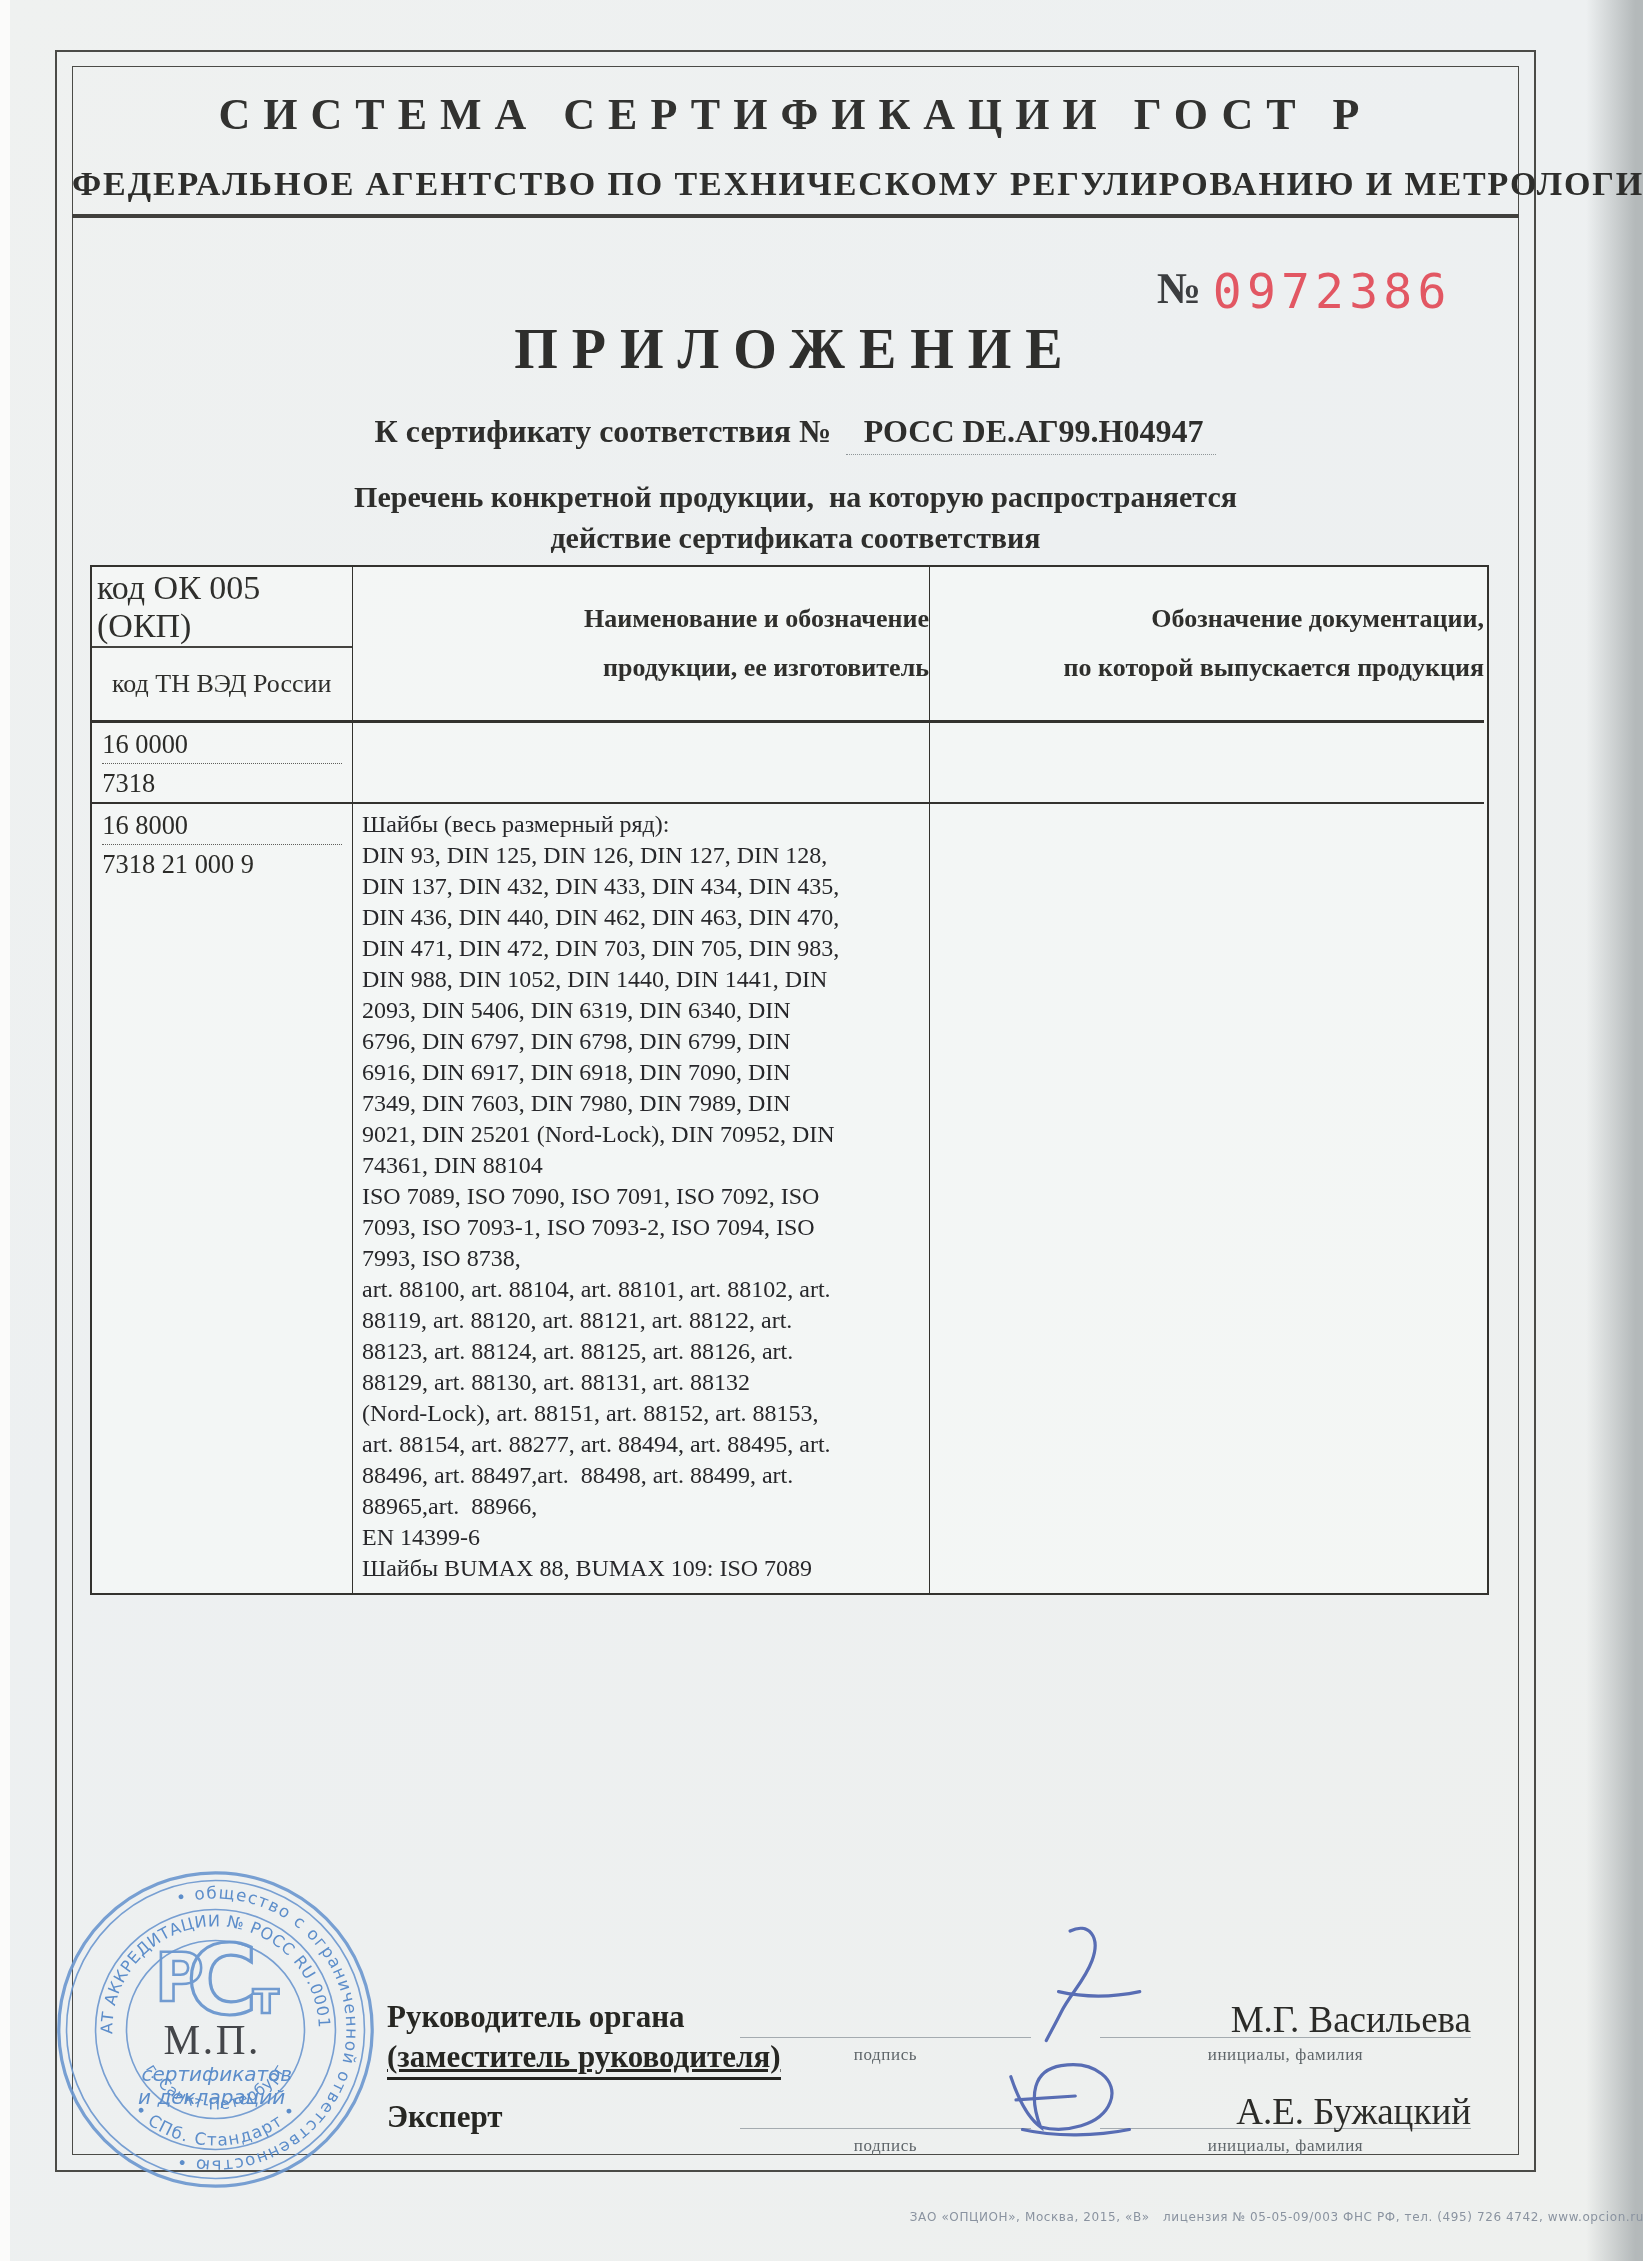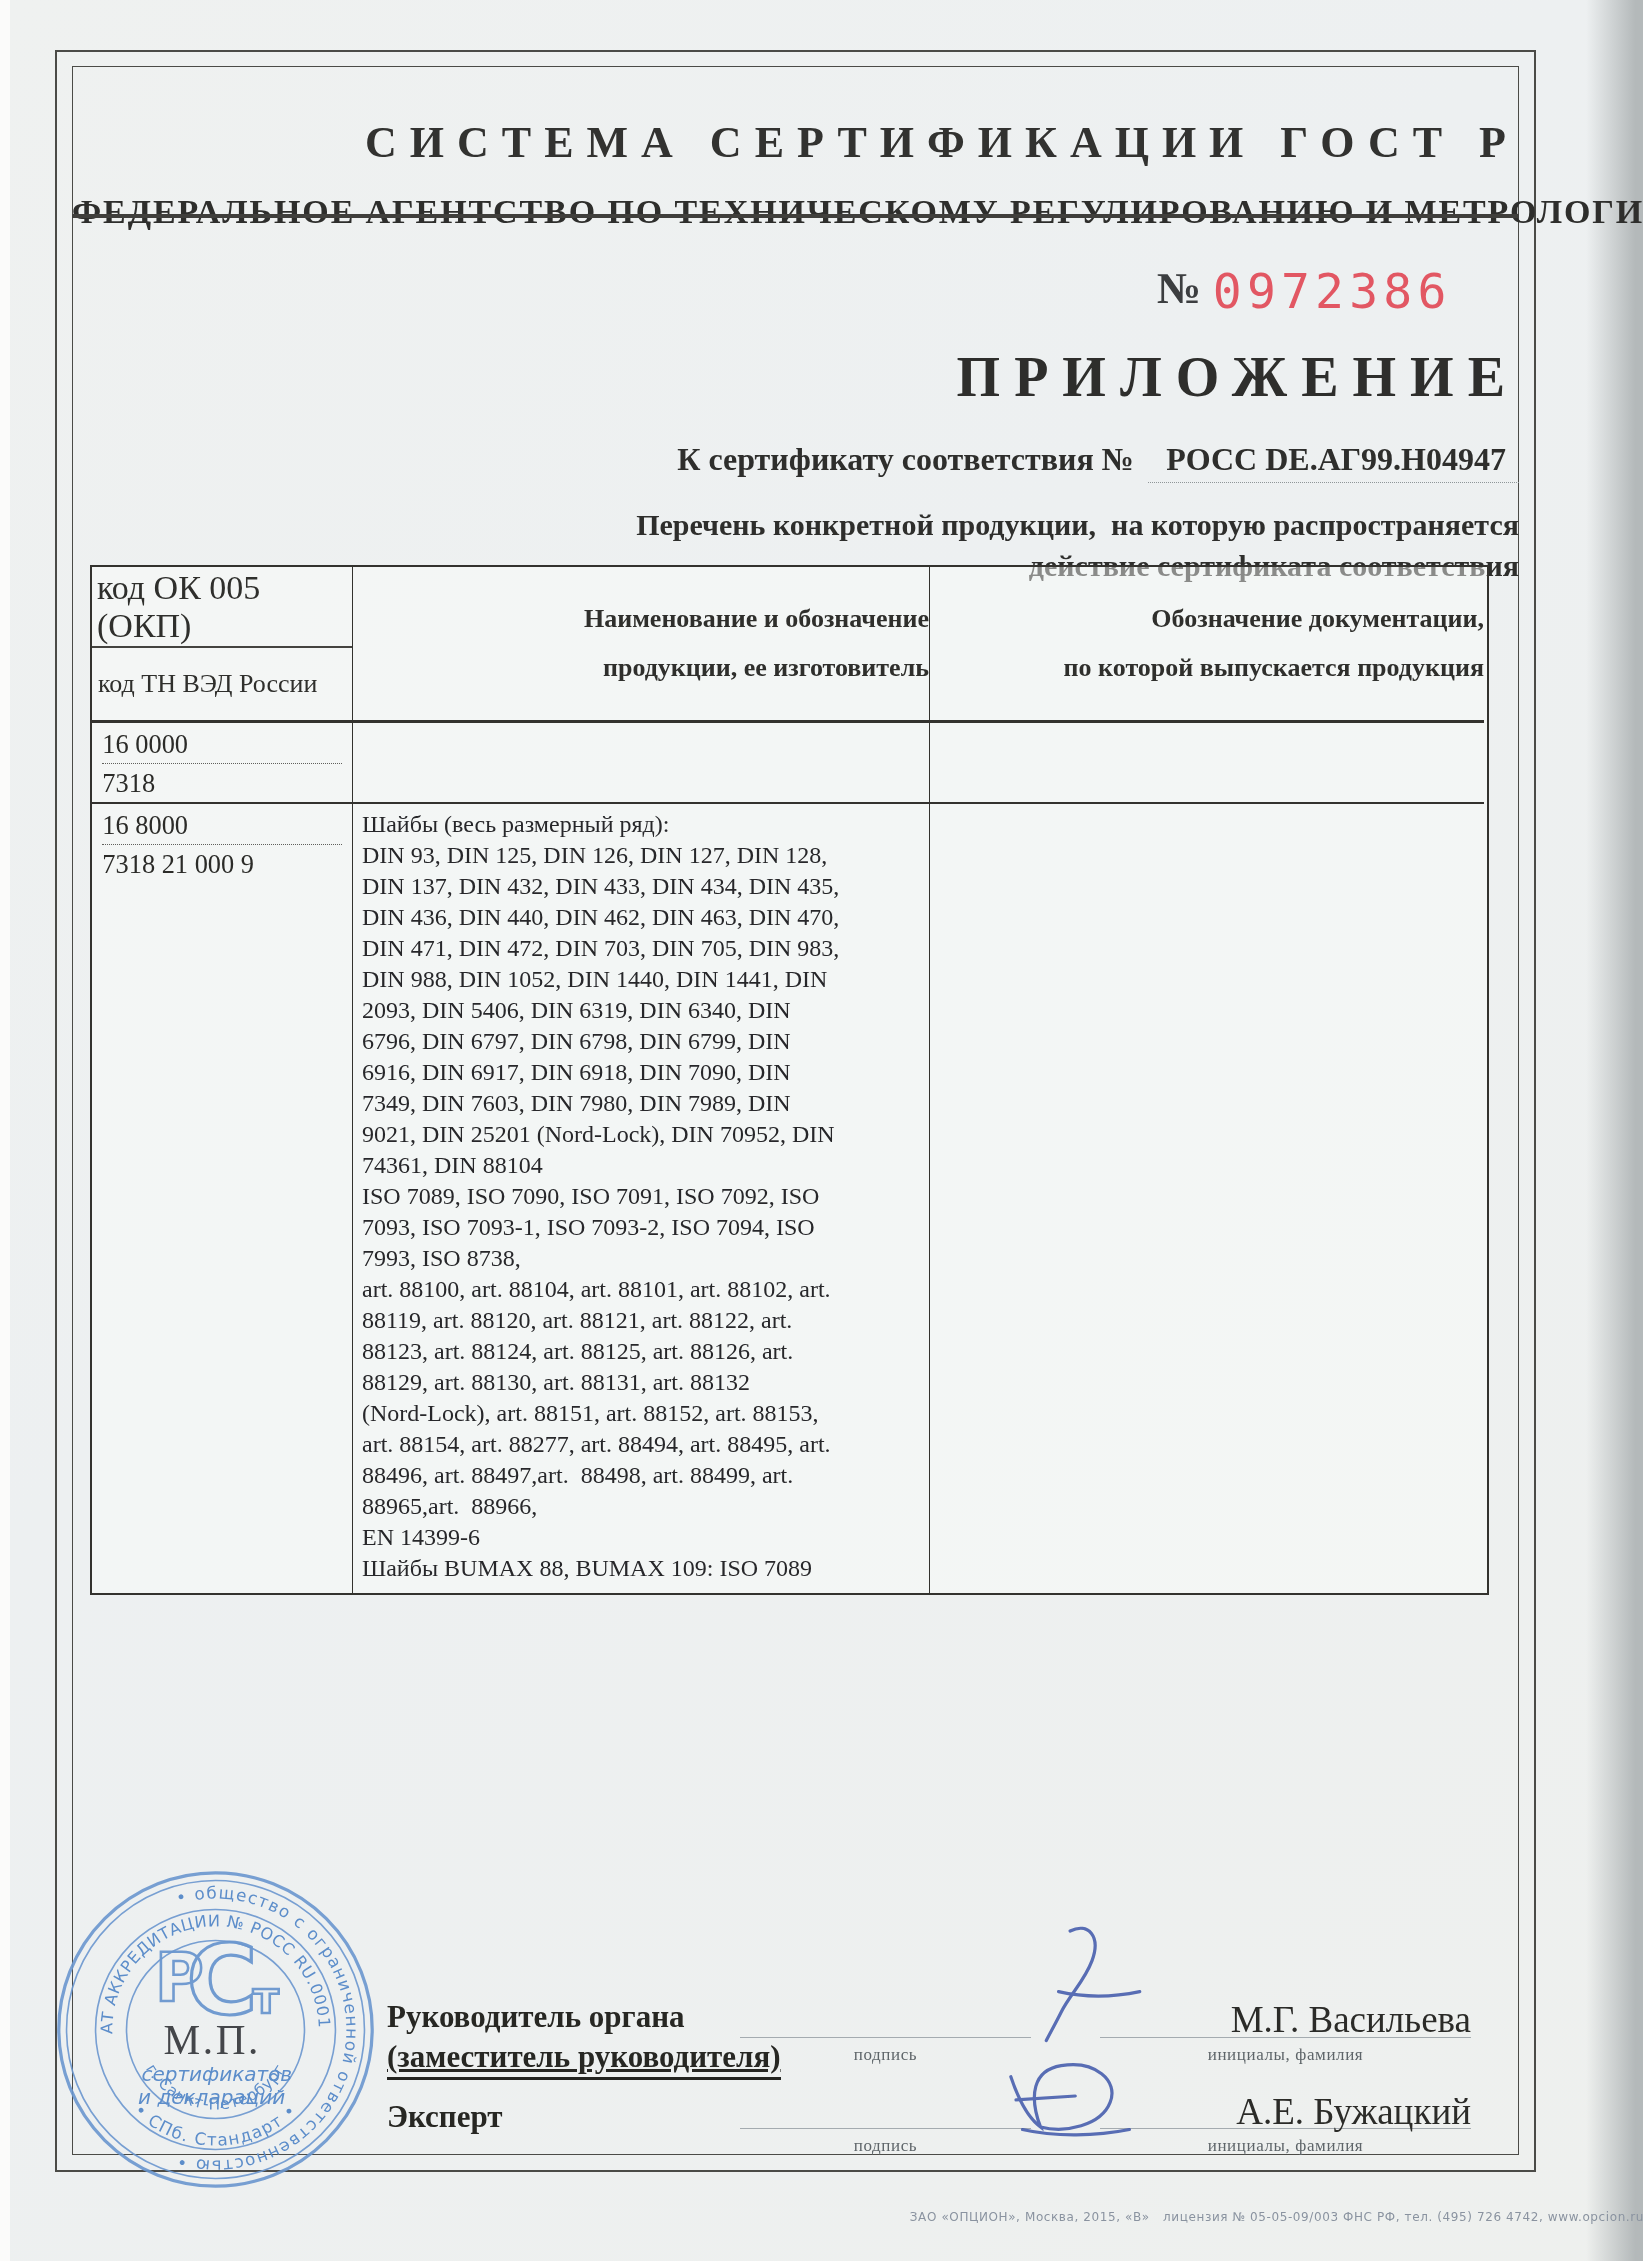--- a/index.html
+++ b/index.html
@@ -22,21 +22,21 @@
 
   .frame-outer {
     position: absolute; left: 55px; top: 50px; width: 1481px; height: 2122px;
     border: 2.6px solid #4b4b47;
   }
   .frame-inner {
     position: absolute; left: 72px; top: 66px; width: 1447px; height: 2089px;
     border: 1.9px solid #4b4b47;
   }
 
-  .centered-band { position: absolute; left: 72px; width: 1447px; text-align: right; margin-top: 28px; }
+  .centered-band { position: absolute; left: 72px; width: 1447px; text-align: center; }
 
   .sys-title {
     top: 89px; font-size: 44px; font-weight: bold; letter-spacing: 13px;
     color: #323230; white-space: nowrap;
   }
   .agency {
     top: 165px; font-size: 34px; font-weight: bold; letter-spacing: 1.9px;
     color: #2e2e2c; white-space: nowrap;
   }
   .head-rule {
@@ -86,21 +86,21 @@
   .row-one { border-bottom: 2.6px solid #33322e; }
 
   .h1-top {
     position: absolute; left: 0; right: 0; top: 0; height: 79px;
     display: flex; align-items: center; padding-left: 5px;
     font-size: 34px; color: #2f2f2c;
   }
   .h1-div { position: absolute; left: 0; right: 0; top: 79px; height: 1.9px; background: #44433f; }
   .h1-bot {
     position: absolute; left: 0; right: 0; top: 81px; bottom: 0;
-    display: flex; align-items: center; padding-left: 6px;
+    display: flex; align-items: center; padding-left: 20px;
     font-size: 26px; color: #2f2f2c;
   }
   .h-center {
     display: flex; flex-direction: column; justify-content: center; align-items: flex-end;
     height: 100%; gap: 19.3px; font-size: 26px; font-weight: 600; color: #2f2f2c;
     text-align: center;
   }
   .code-cell { padding: 6.4px 10.3px 6.4px; display: flex; flex-direction: column; font-size: 26.4px; }
   .code-top { min-height: 31px; }
   .dot-line { border-top: 1.9px dotted #60605c; margin: 2.6px 0 3.9px; }

